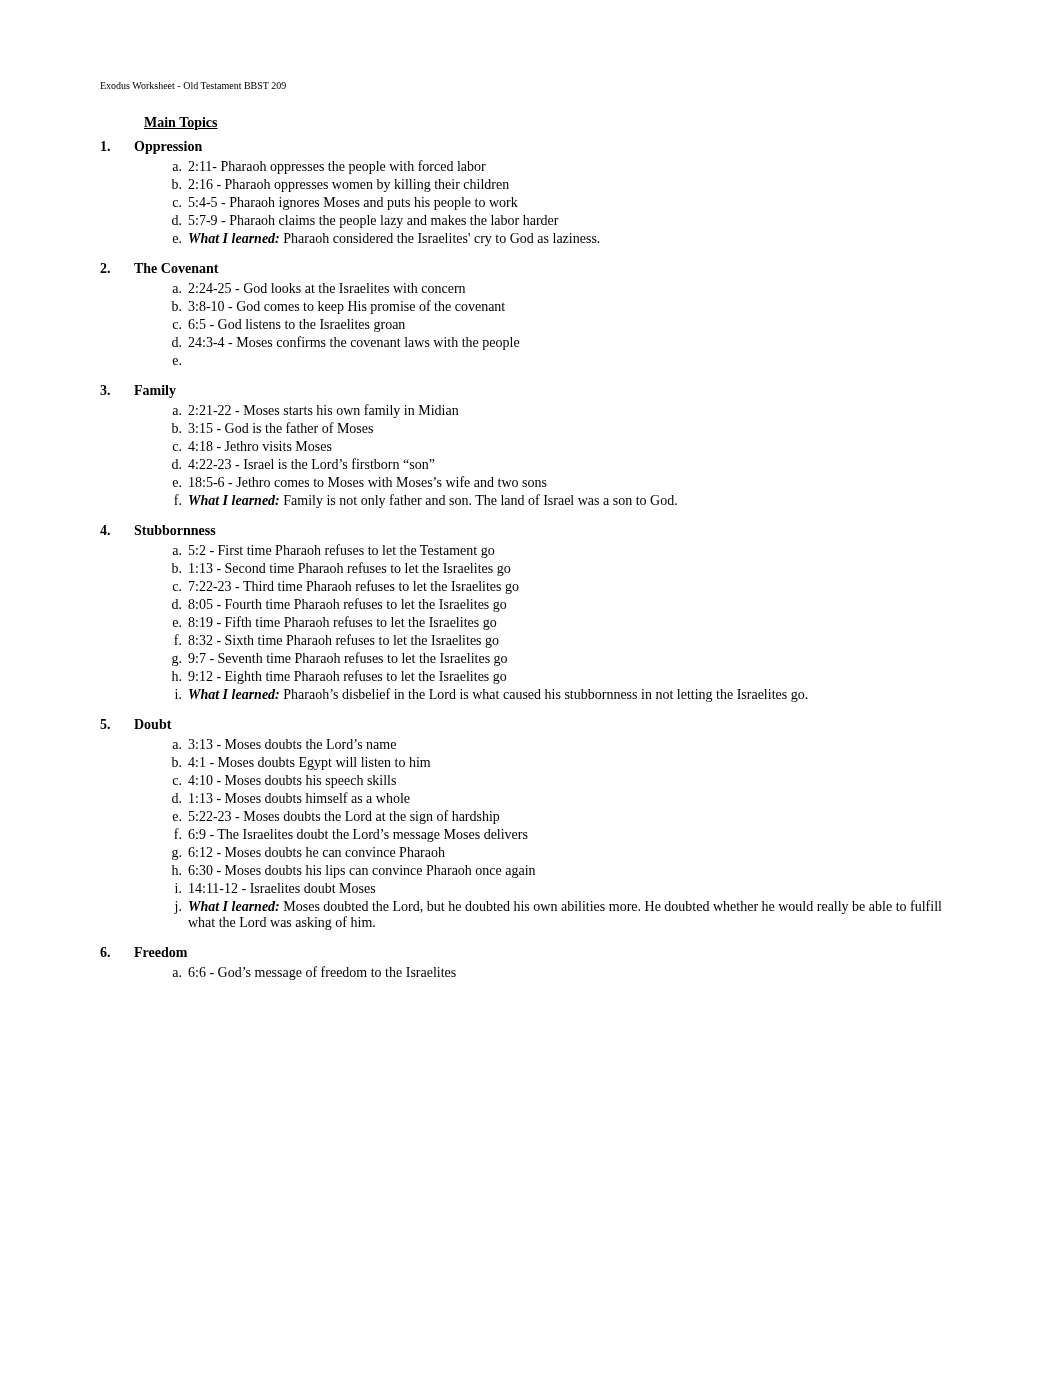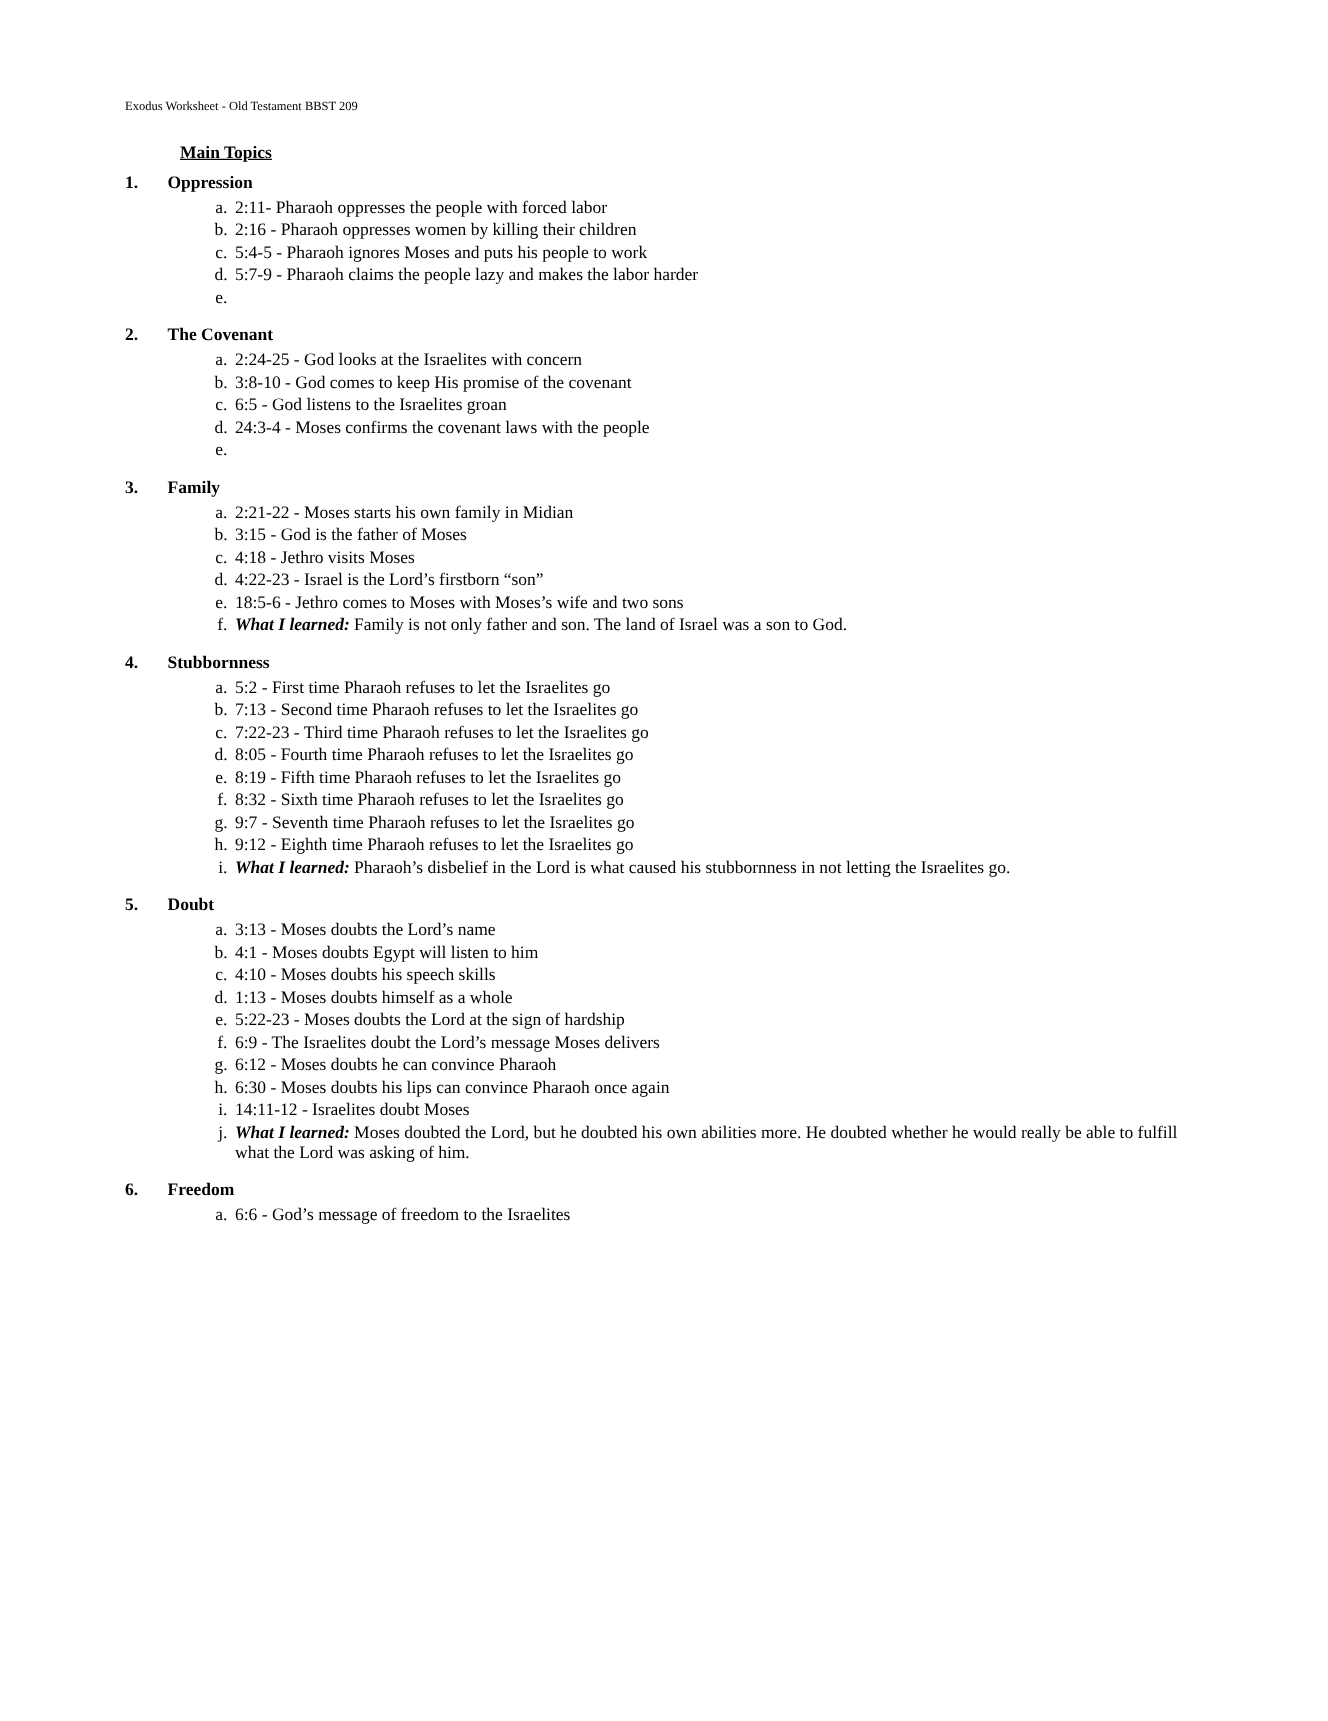--- a/index.html
+++ b/index.html
@@ -95,20 +95,21 @@
           <li class="sub-item">
             <span class="sub-letter">c.</span>
             <span>5:4-5 - Pharaoh ignores Moses and puts his people to work</span>
           </li>
           <li class="sub-item">
             <span class="sub-letter">d.</span>
             <span>5:7-9 - Pharaoh claims the people lazy and makes the labor harder</span>
           </li>
           <li class="sub-item">
             <span class="sub-letter">e.</span>
+            <span><span class="learned-item">What I learned:</span><span class="learned-text"> Pharaoh considered the Israelites' cry to God as laziness.</span></span>
           </li>
         </ul>
       </li>
       <li class="topic-item">
         <div class="topic-title">
           <span class="topic-number">2.</span>
           <span>The Covenant</span>
         </div>
         <ul class="sub-list">
           <li class="sub-item">
@@ -165,25 +166,25 @@
         </ul>
       </li>
       <li class="topic-item">
         <div class="topic-title">
           <span class="topic-number">4.</span>
           <span>Stubbornness</span>
         </div>
         <ul class="sub-list">
           <li class="sub-item">
             <span class="sub-letter">a.</span>
-            <span>5:2 - First time Pharaoh refuses to let the Israelites go</span>
-          </li>
-          <li class="sub-item">
-            <span class="sub-letter">b.</span>
-            <span>7:13 - Second time Pharaoh refuses to let the Israelites go</span>
+            <span>5:2 - First time Pharaoh refuses to let the Testament go</span>
+          </li>
+          <li class="sub-item">
+            <span class="sub-letter">b.</span>
+            <span>1:13 - Second time Pharaoh refuses to let the Israelites go</span>
           </li>
           <li class="sub-item">
             <span class="sub-letter">c.</span>
             <span>7:22-23 - Third time Pharaoh refuses to let the Israelites go</span>
           </li>
           <li class="sub-item">
             <span class="sub-letter">d.</span>
             <span>8:05 - Fourth time Pharaoh refuses to let the Israelites go</span>
           </li>
           <li class="sub-item">

